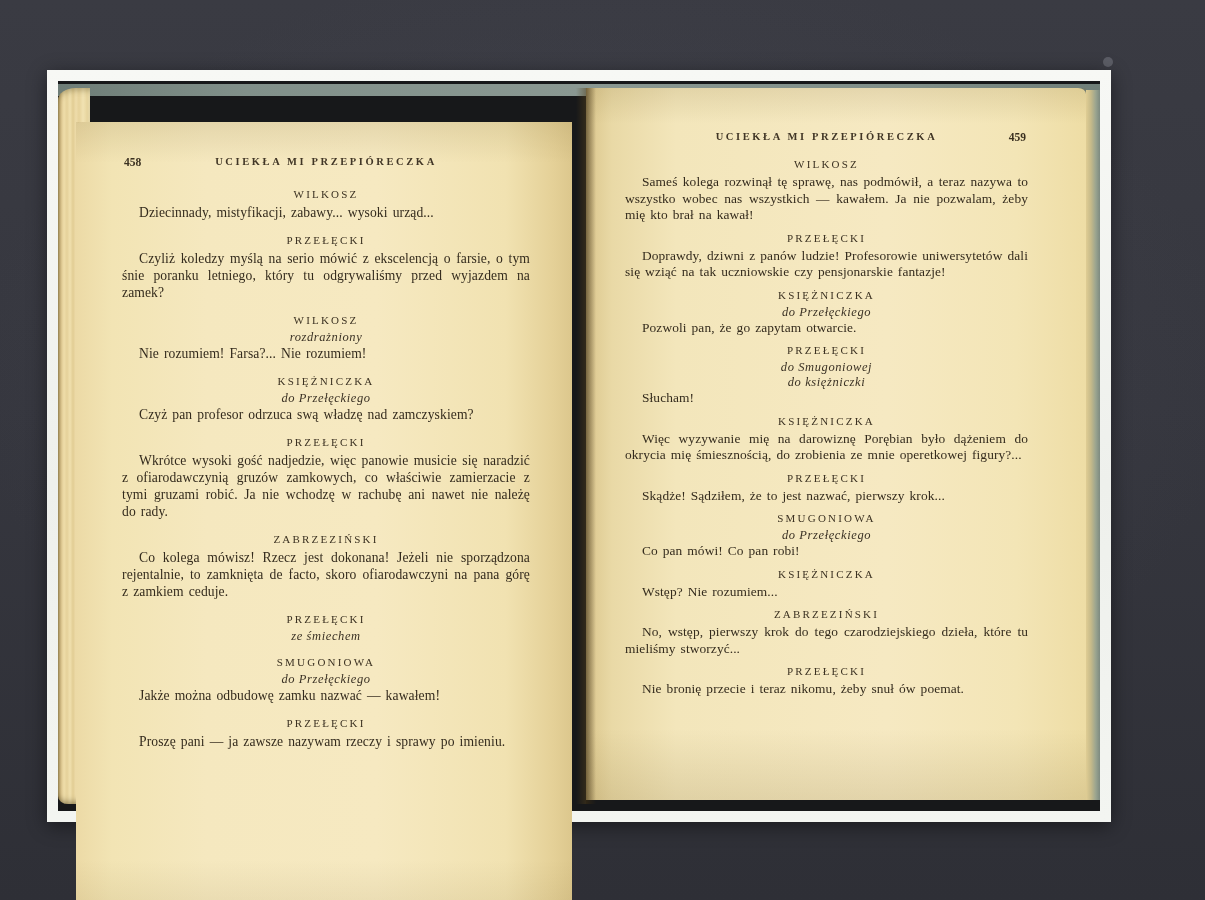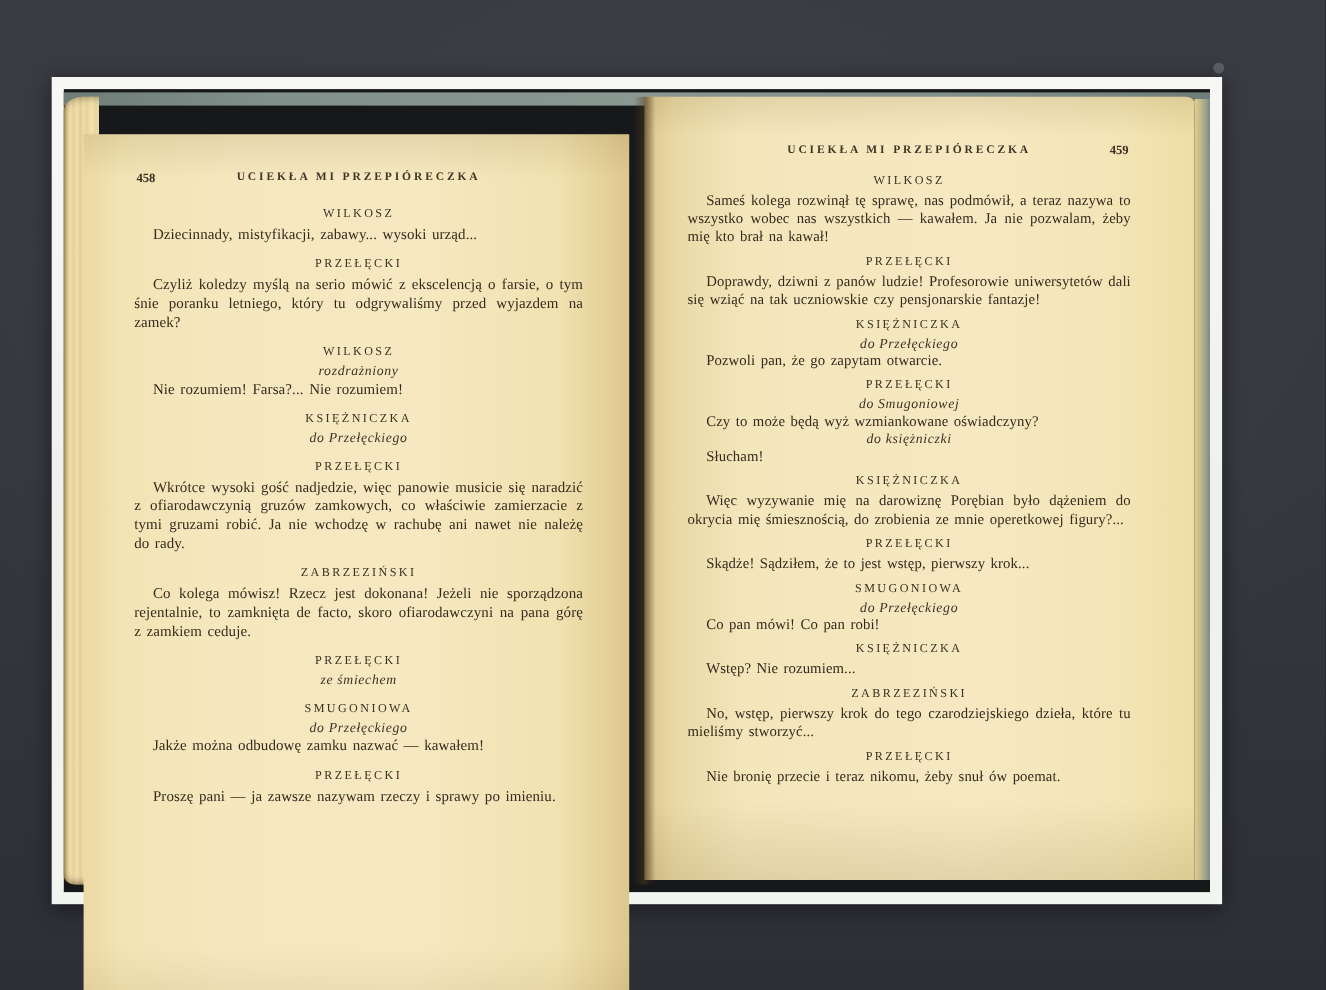--- a/index.html
+++ b/index.html
@@ -132,20 +132,21 @@
           <p class="line">Czyliż koledzy myślą na serio mówić z ekscelencją o farsie, o tym śnie poranku letniego, który tu odgrywaliśmy przed wyjazdem na zamek?</p>
         </div>
         <div class="cue">
           <div class="speaker">WILKOSZ</div>
           <div class="direction">rozdrażniony</div>
           <p class="line">Nie rozumiem! Farsa?... Nie rozumiem!</p>
         </div>
         <div class="cue">
           <div class="speaker">KSIĘŻNICZKA</div>
           <div class="direction">do Przełęckiego</div>
+          <p class="line">Czyż pan profesor odrzuca swą władzę nad zamczyskiem?</p>
         </div>
         <div class="cue">
           <div class="speaker">PRZEŁĘCKI</div>
           <p class="line">Wkrótce wysoki gość nadjedzie, więc panowie musicie się naradzić z ofiarodawczynią gruzów zamkowych, co właściwie zamierzacie z tymi gruzami robić. Ja nie wchodzę w rachubę ani nawet nie należę do rady.</p>
         </div>
         <div class="cue">
           <div class="speaker">ZABRZEZIŃSKI</div>
           <p class="line">Co kolega mówisz! Rzecz jest dokonana! Jeżeli nie sporządzona rejentalnie, to zamknięta de facto, skoro ofiarodawczyni na pana górę z zamkiem ceduje.</p>
         </div>
         <div class="cue">
@@ -179,31 +180,30 @@
           <p class="line">Doprawdy, dziwni z panów ludzie! Profesorowie uniwersytetów dali się wziąć na tak uczniowskie czy pensjonarskie fantazje!</p>
         </div>
         <div class="cue">
           <div class="speaker">KSIĘŻNICZKA</div>
           <div class="direction">do Przełęckiego</div>
           <p class="line">Pozwoli pan, że go zapytam otwarcie.</p>
         </div>
         <div class="cue">
           <div class="speaker">PRZEŁĘCKI</div>
           <div class="direction">do Smugoniowej</div>
-          <p class="line">Czy to może będą wyż wzmiankowane oświadczyny?</p>
           <div class="direction">do księżniczki</div>
           <p class="line">Słucham!</p>
         </div>
         <div class="cue">
           <div class="speaker">KSIĘŻNICZKA</div>
           <p class="line">Więc wyzywanie mię na darowiznę Porębian było dążeniem do okrycia mię śmiesznością, do zrobienia ze mnie operetkowej figury?...</p>
         </div>
         <div class="cue">
           <div class="speaker">PRZEŁĘCKI</div>
-          <p class="line">Skądże! Sądziłem, że to jest wstęp, pierwszy krok...</p>
+          <p class="line">Skądże! Sądziłem, że to jest nazwać, pierwszy krok...</p>
         </div>
         <div class="cue">
           <div class="speaker">SMUGONIOWA</div>
           <div class="direction">do Przełęckiego</div>
           <p class="line">Co pan mówi! Co pan robi!</p>
         </div>
         <div class="cue">
           <div class="speaker">KSIĘŻNICZKA</div>
           <p class="line">Wstęp? Nie rozumiem...</p>
         </div>

